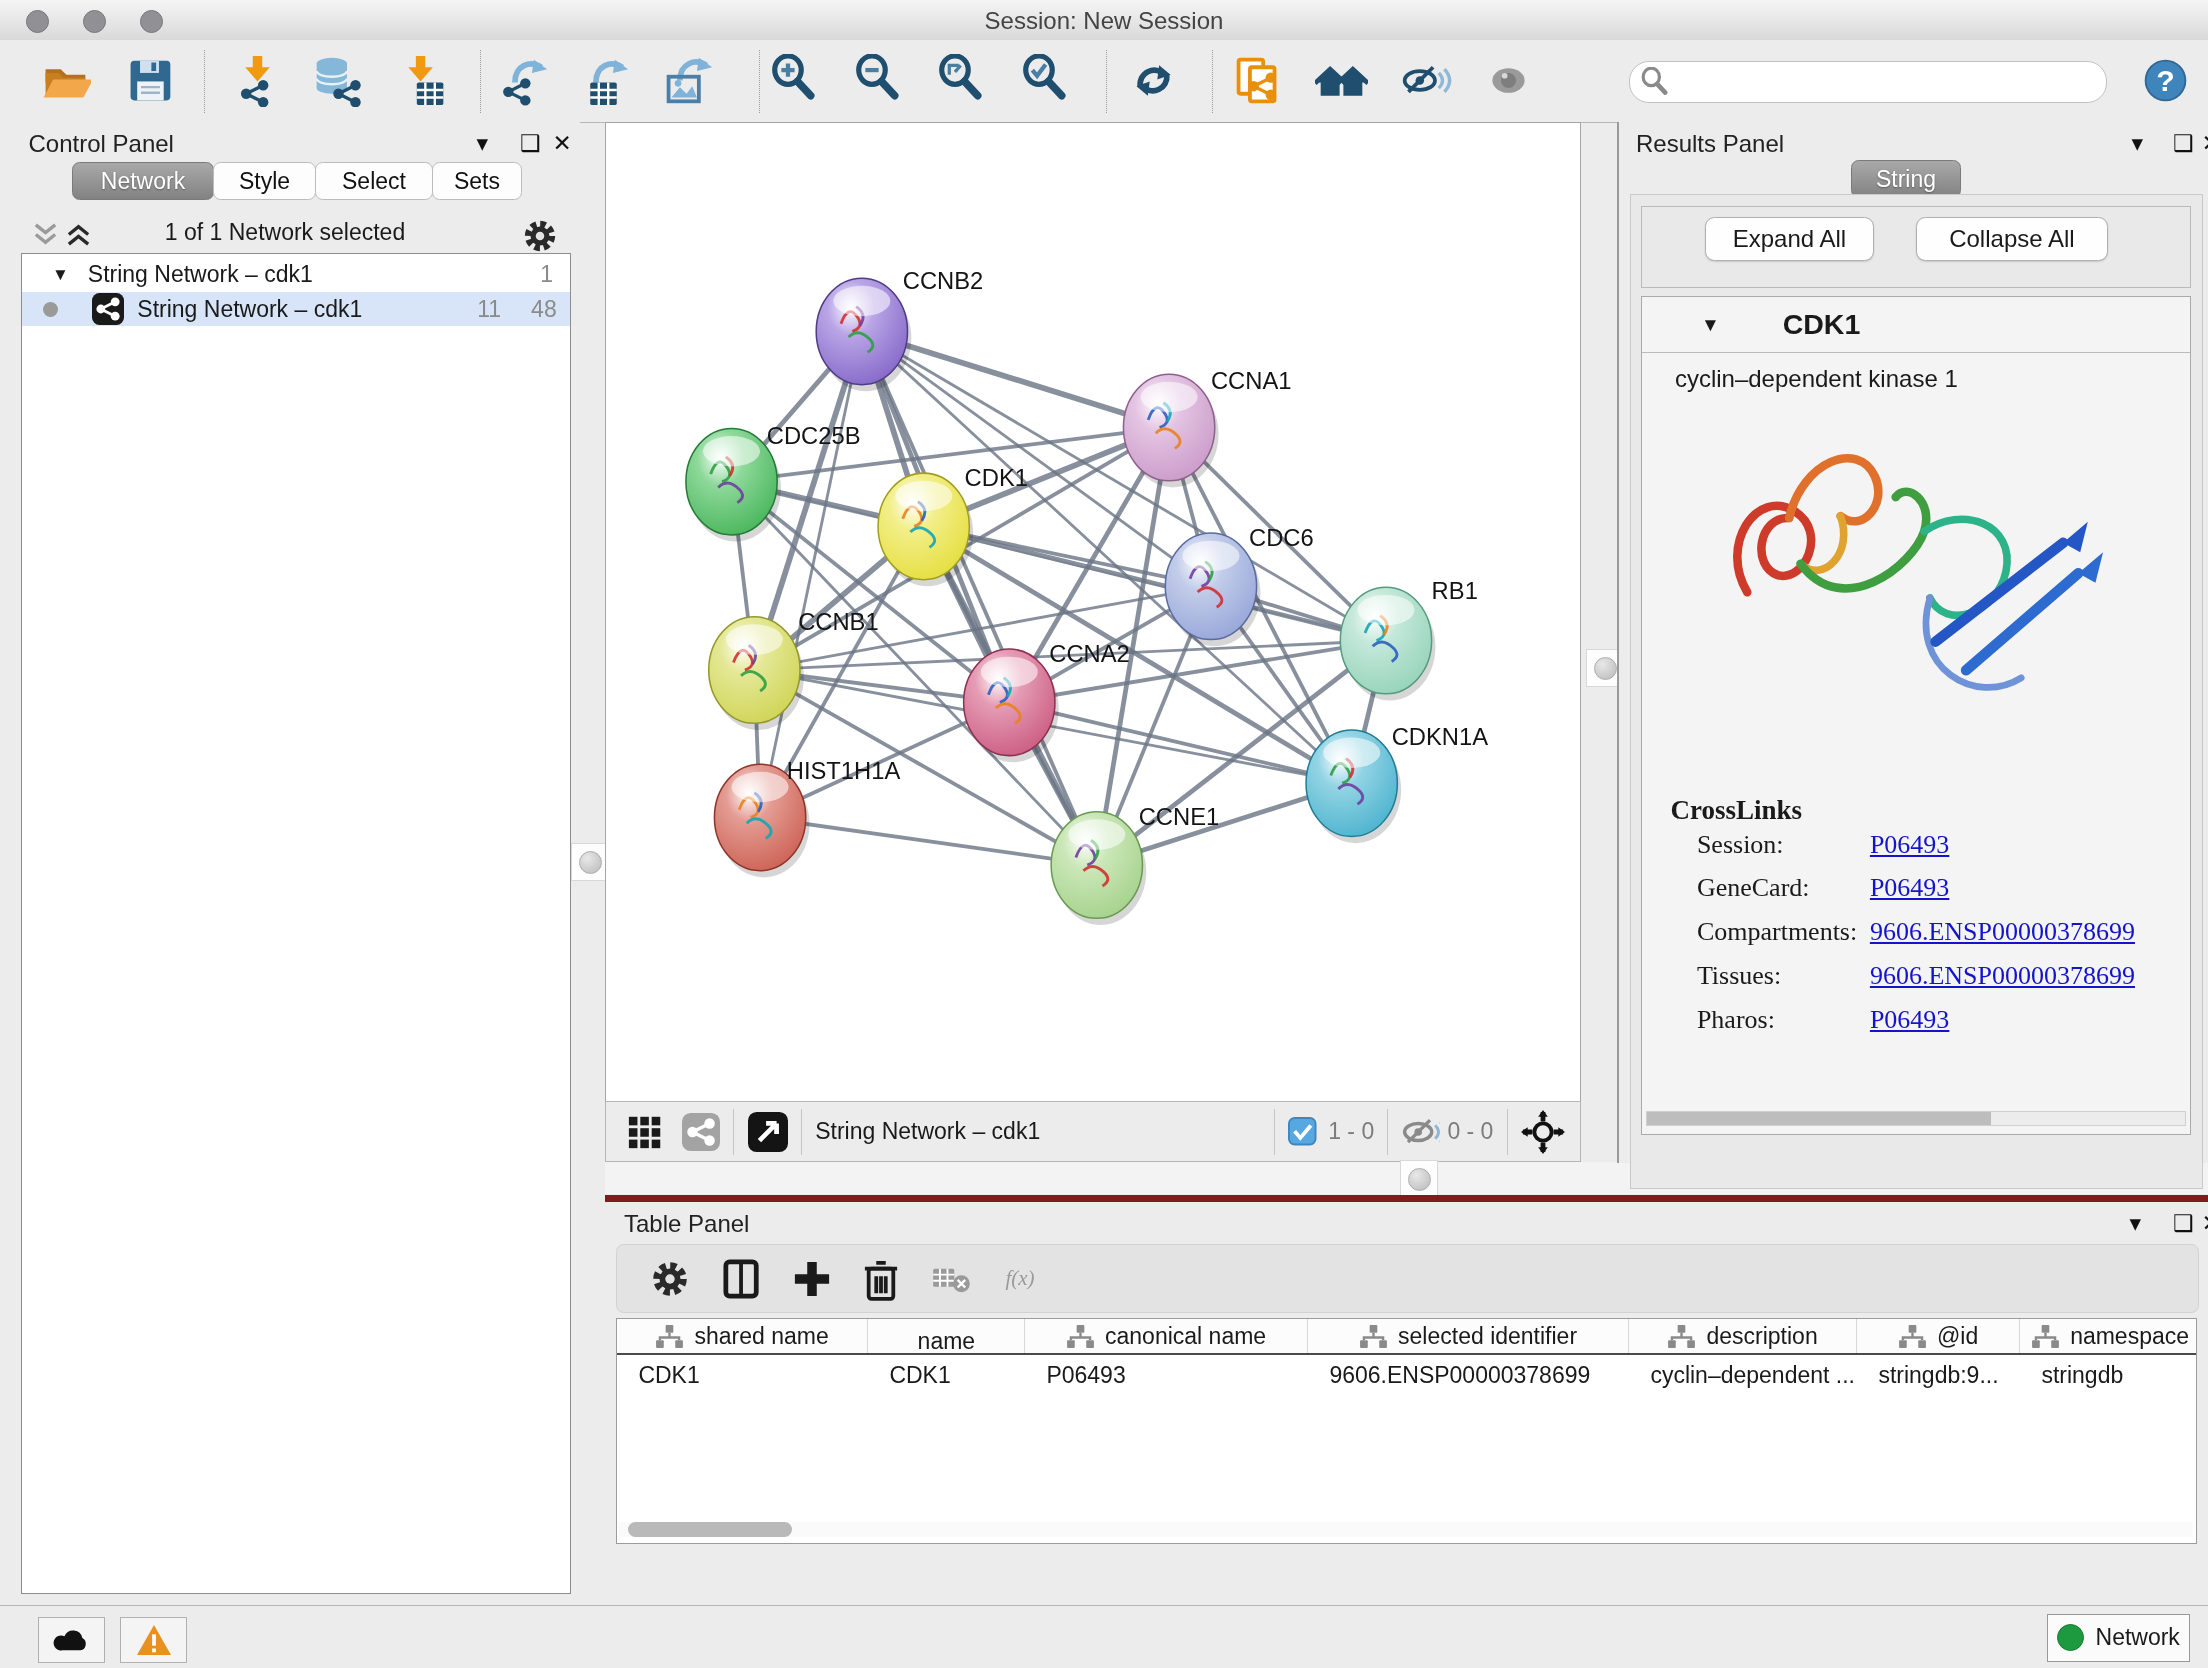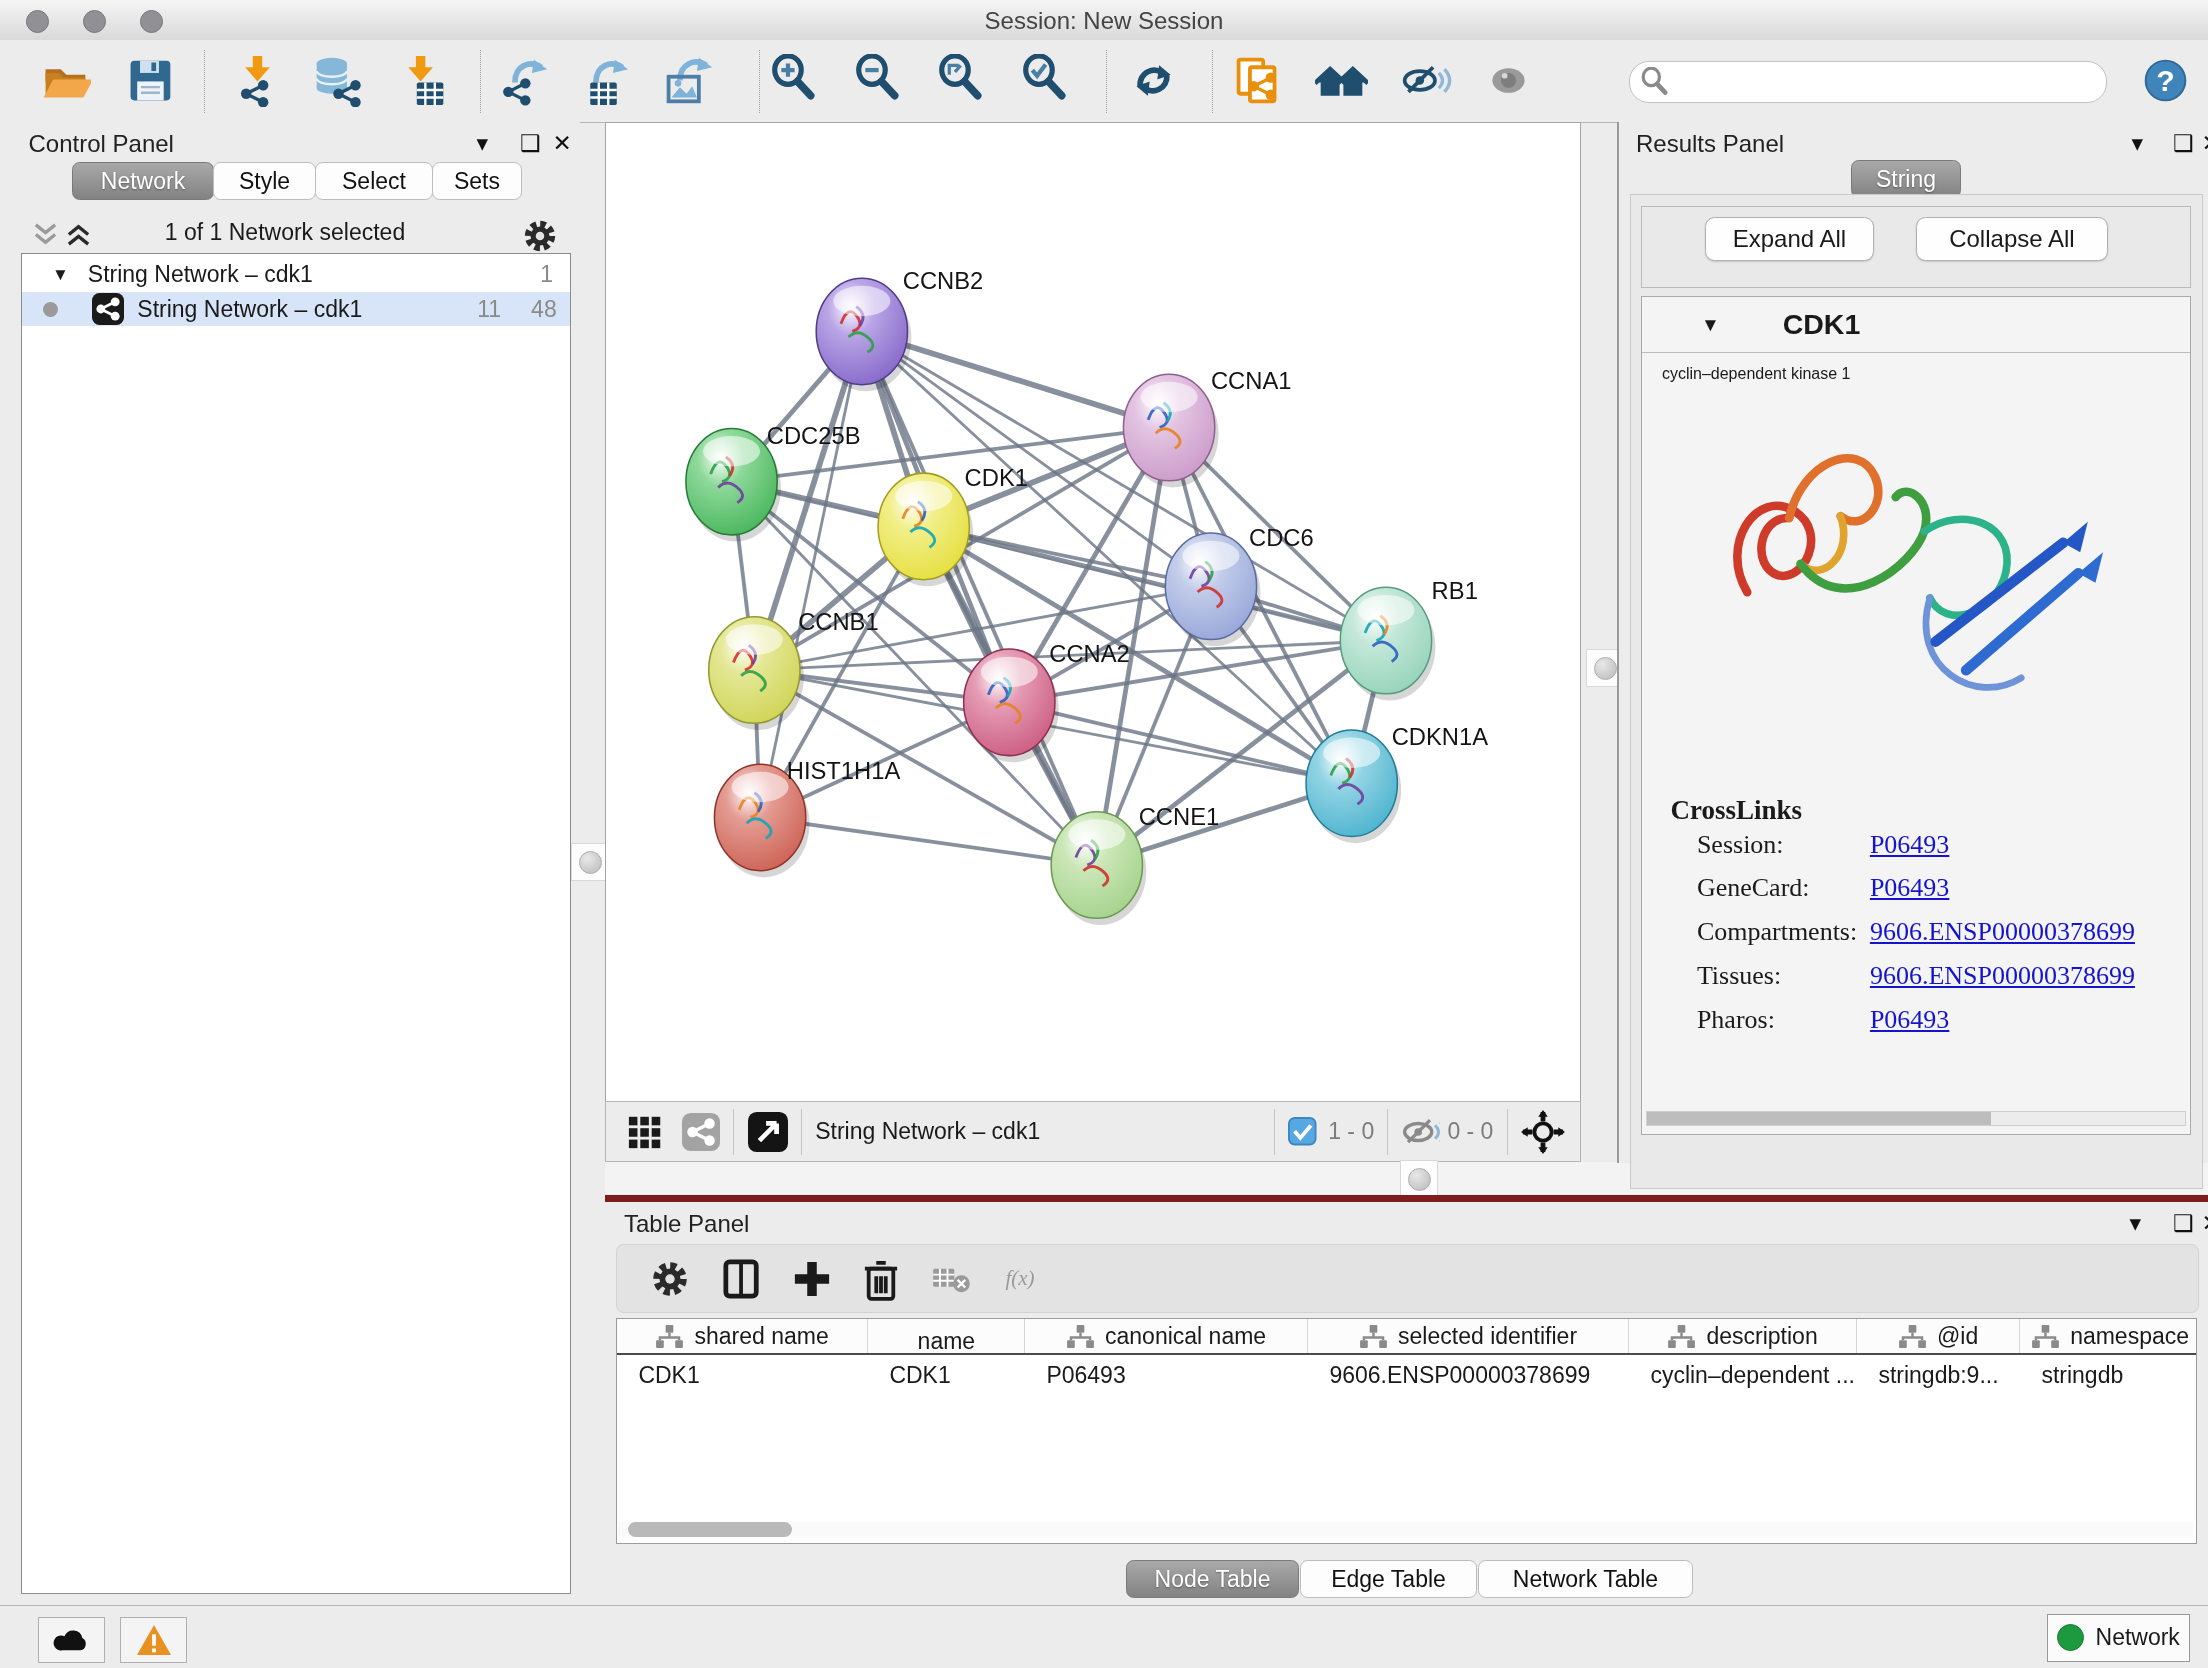--- a/index.html
+++ b/index.html
@@ -646,21 +646,21 @@
     <div id="rp-btnbox">
       <div class="rp-btn" style="left:63px;width:167px">Expand All</div>
       <div class="rp-btn" style="left:274px;width:190px">Collapse All</div>
     </div>
 
     <div id="rp-entry">
       <div id="rp-entry-head">
         <span style="margin-left:59px;font-size:19px">▼</span>
         <span style="margin-left:63px;font-size:28.5px;font-weight:bold">CDK1</span>
       </div>
-      <div class="abs" style="left:20px;top:68px;font-size:16px">cyclin–dependent kinase 1</div>
+      <div class="abs" style="left:33px;top:68px;font-size:24px">cyclin–dependent kinase 1</div>
 
       <svg class="abs" style="left:48px;top:105px" width="457" height="371" viewBox="0 0 480 390">
         <g fill="none" stroke-linecap="round">
           <path d="M60,200 C30,150 70,90 110,115 C145,137 120,190 92,182 C64,172 72,120 104,122" stroke="#cf3b2a" stroke-width="9"></path>
           <path d="M104,122 C118,62 176,40 194,78 C208,108 180,138 158,120" stroke="#e0712d" stroke-width="9"></path>
           <path d="M158,120 C172,158 140,192 116,170" stroke="#e0a32d" stroke-width="8"></path>
           <path d="M116,170 C160,230 234,172 246,136 C256,104 228,84 216,100" stroke="#3f9e3f" stroke-width="9"></path>
           <path d="M246,136 C286,108 342,128 332,178 C322,224 268,240 252,206" stroke="#2db389" stroke-width="8"></path>
           <path d="M252,206 C230,280 300,320 348,290" stroke="#6f93d9" stroke-width="7"></path>
           <path d="M258,252 L392,148" stroke="#2457c5" stroke-width="11"></path>
@@ -775,25 +775,20 @@
         <div class="td" style="width: 321px;">9606.ENSP00000378699</div>
         <div class="td" style="width: 228px;">cyclin–dependent ...</div>
         <div class="td" style="width: 163px;">stringdb:9...</div>
         <div class="td" style="width: 181px;">stringdb</div>
       </div>
   </div>
   <div id="tp-hscroll">
       <i></i>
     </div>
 
-  <div id="tp-tabs">
-    <div class="tab sel" style="left:521px;top:0;width:171px">Node Table</div>
-    <div class="tab" style="left:695px;top:0;width:175px">Edge Table</div>
-    <div class="tab" style="left:873px;top:0;width:213px">Network Table</div>
-  </div>
 </div>
 
 <div class="abs" id="status-bar">
   <div class="sb-btn" style="left:38px">
     <svg width="42" height="32" viewBox="0 0 44 34">
       <path d="M12,28 a8,8 0 1,1 2,-15 a10,10 0 0,1 19,2 a7,7 0 0,1 -2,13 z" fill="#111"></path>
       </svg>
   </div>
   <div class="sb-btn" style="left:120px">
     <svg width="38" height="34" viewBox="0 0 40 36">

